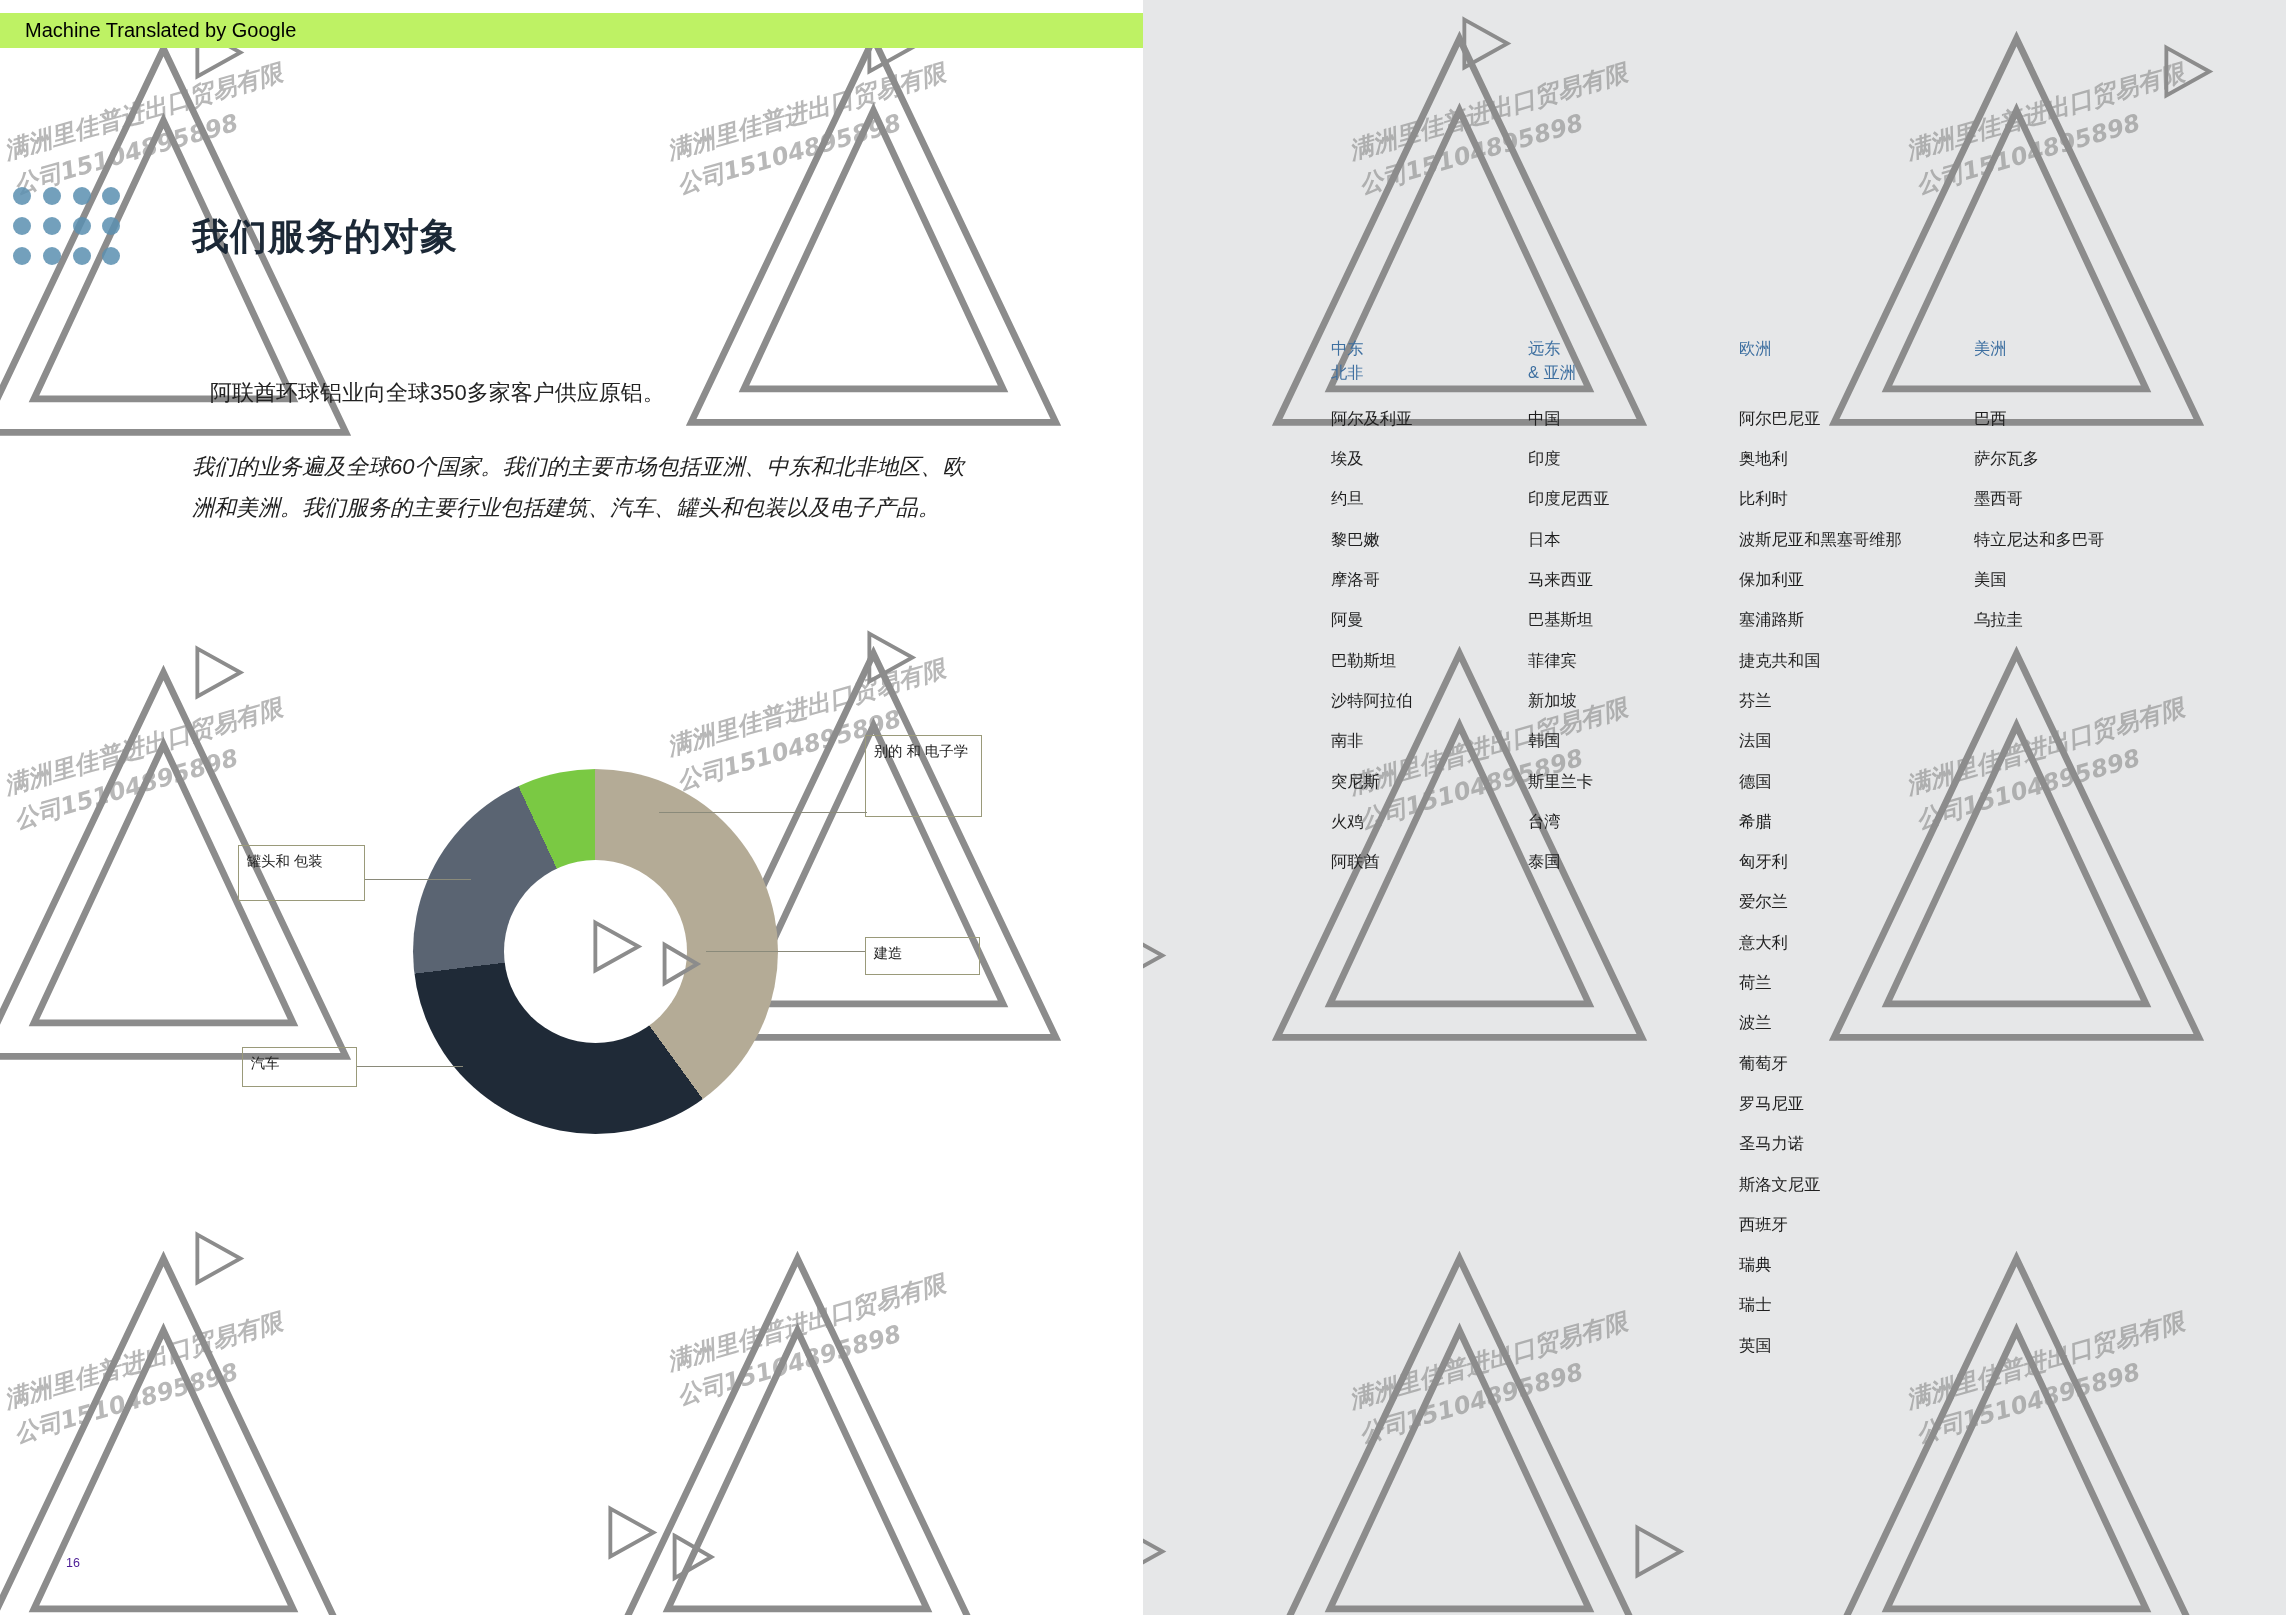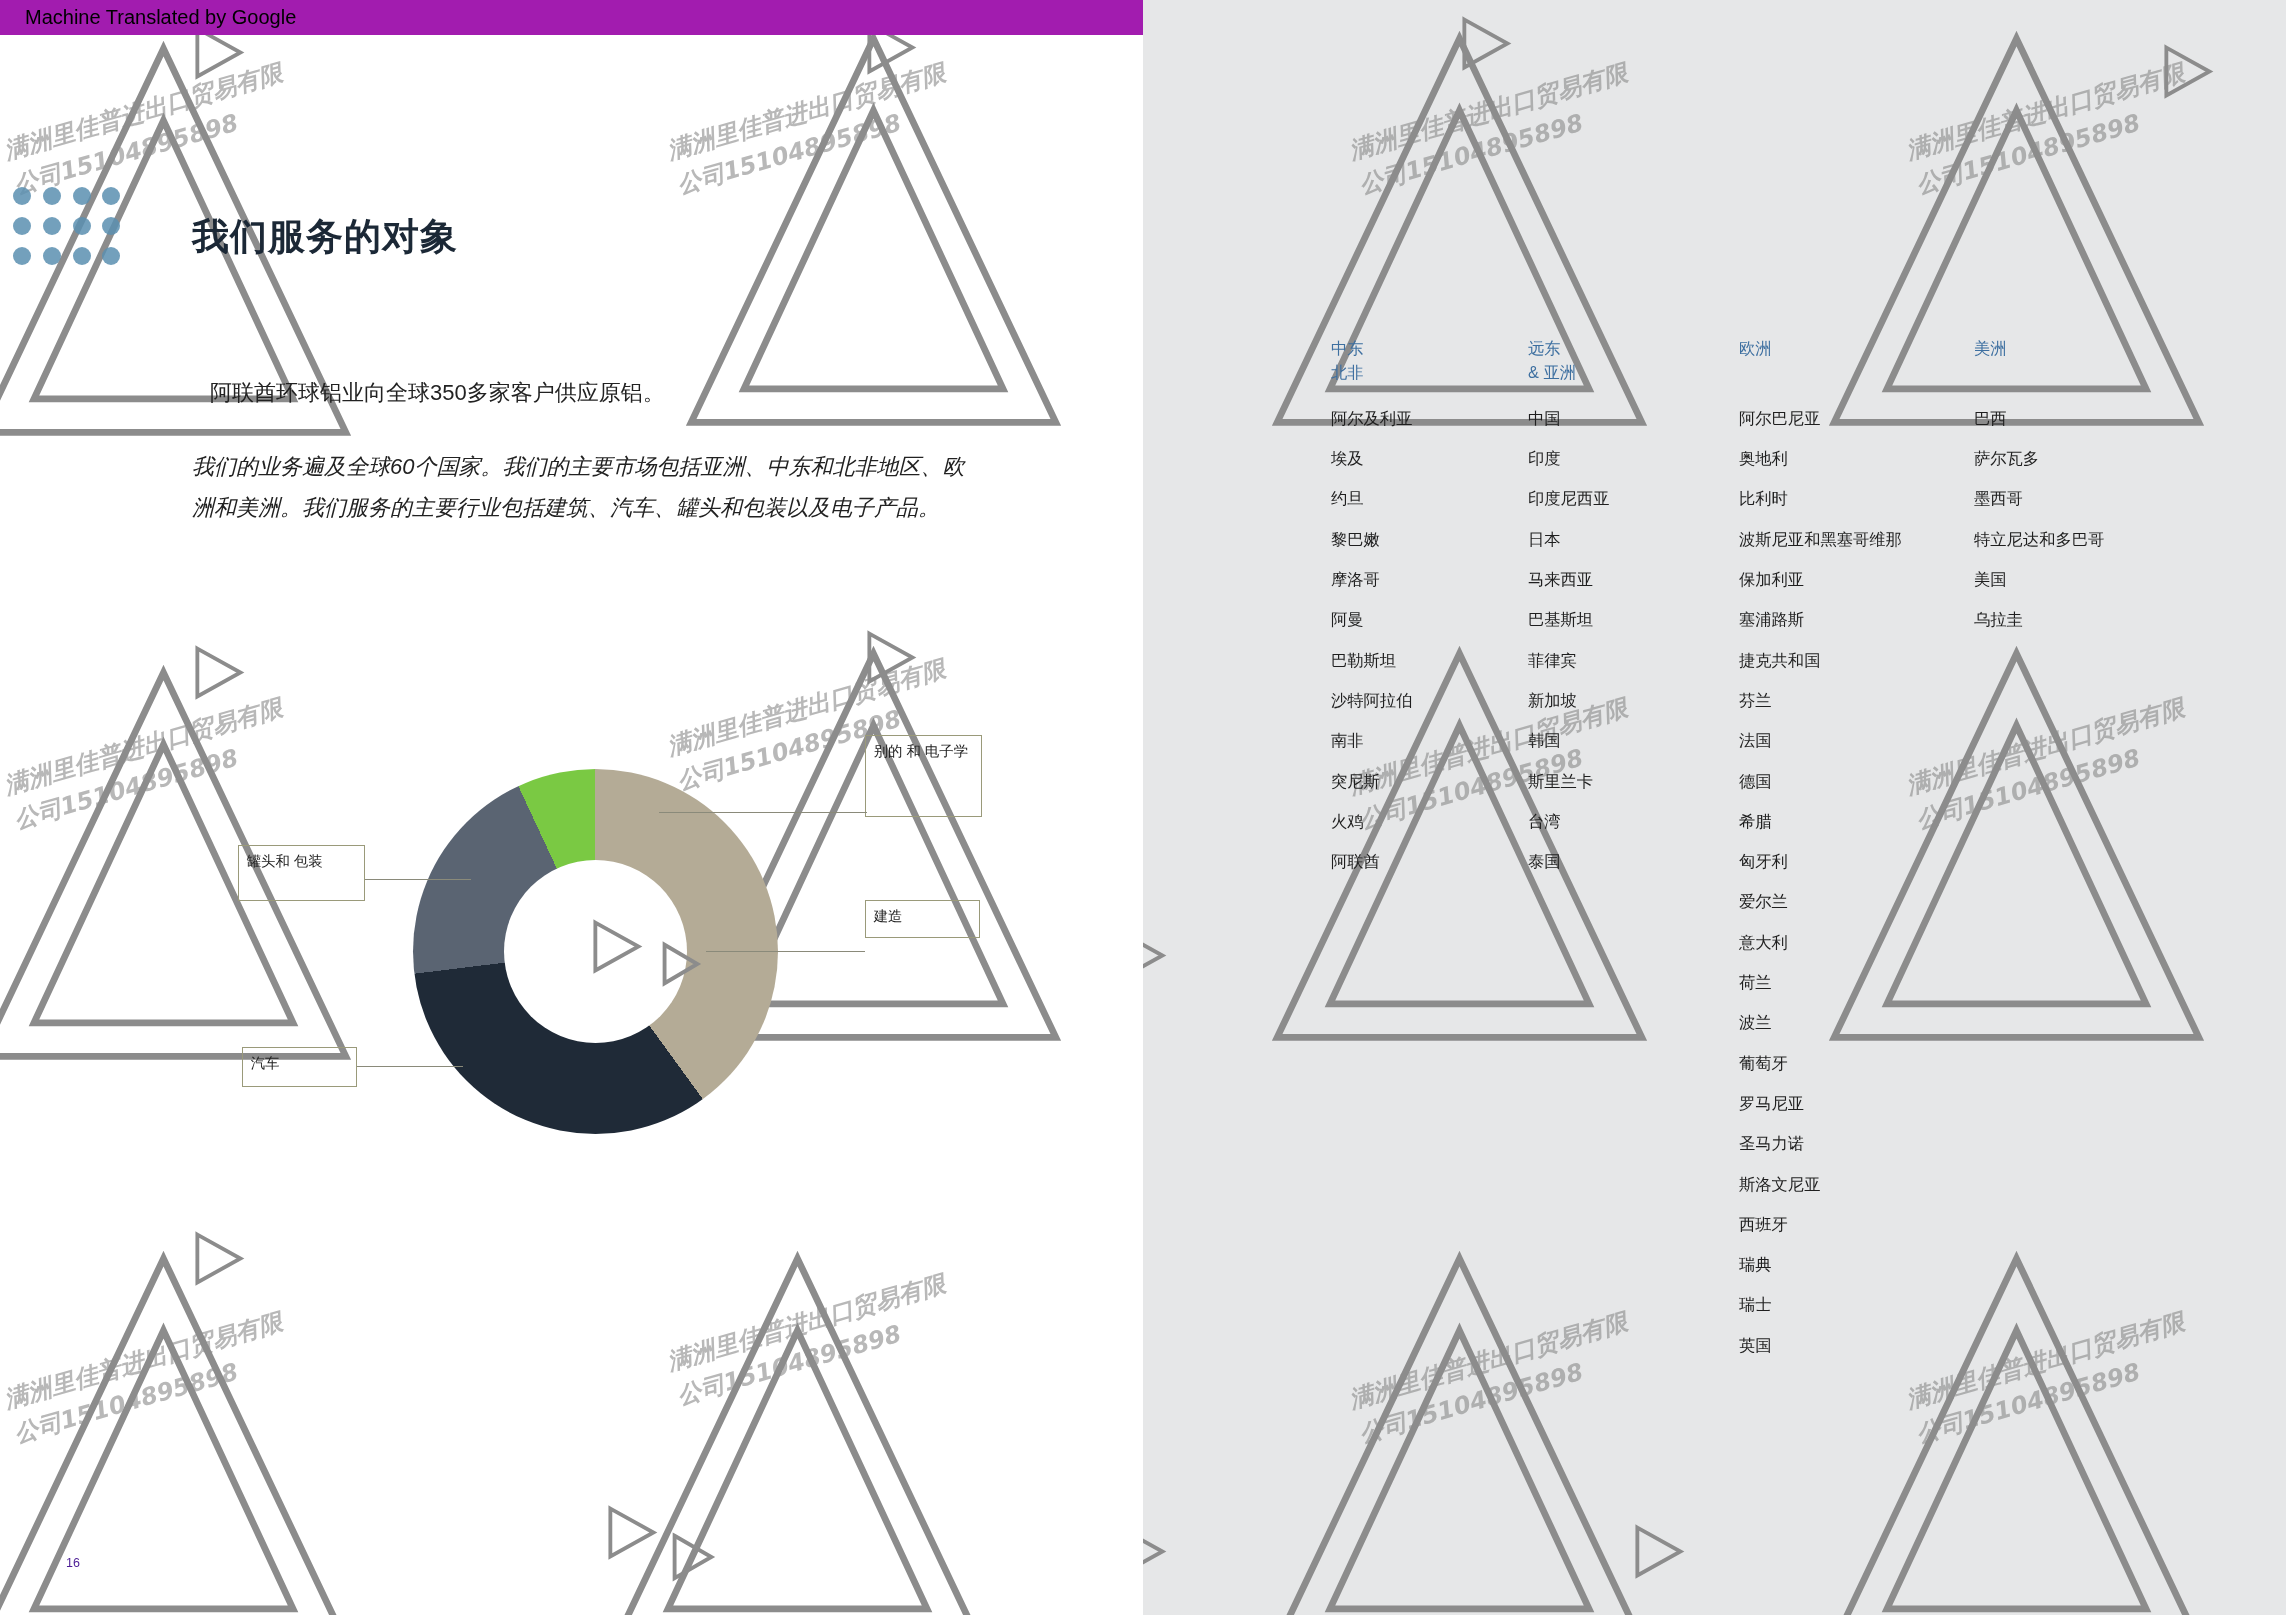--- a/index.html
+++ b/index.html
@@ -7,22 +7,22 @@
     width:2286px;height:1616px;position:relative;overflow:hidden;
     font-family:"Liberation Sans","DejaVu Sans",sans-serif;
     background:#ffffff;
   }
   .page{position:absolute;top:0;height:1616px;overflow:hidden;}
   #page-left{left:0;width:1143px;background:#ffffff;}
   #page-right{left:1143px;width:1143px;background:#e6e7e8;}
 
   
   #gt-banner{
-    position:absolute;left:0;top:0;width:1143px;height:35px;
-    background:#a21caf;color:#000;font-size:20px;line-height:35px;
+    position:absolute;left:0;top:13px;width:1143px;height:35px;
+    background:#bef264;color:#000;font-size:20px;line-height:35px;
     padding-left:25px;box-sizing:border-box;z-index:40;
     font-family:"Liberation Sans",sans-serif;
   }
 
   
   .wm{
     position:absolute;color:#8d8d8d;opacity:.62;font-size:24px;line-height:1.5;
     transform-origin:left top;white-space:nowrap;pointer-events:none;
     font-family:"DejaVu Sans",sans-serif;font-style:italic;font-weight:600;
   }
@@ -210,21 +210,21 @@
 
   <div class="callout" style="left:865px;top:735px;width:117px;height:82px;">别的 和 电子学</div>
   <div class="leader" style="left:659px;top:812px;width:208px;"></div>
 
   <div class="callout" style="left:238px;top:845px;width:127px;height:56px;">罐头和 包装</div>
   <div class="leader" style="left:365px;top:879px;width:106px;"></div>
 
   <div class="callout" style="left:242px;top:1047px;width:115px;height:40px;">汽车</div>
   <div class="leader" style="left:357px;top:1066px;width:106px;"></div>
 
-  <div class="callout" style="left:865px;top:900px;width:115px;height:38px;">建造</div>
+  <div class="callout" style="left:865px;top:937px;width:115px;height:38px;">建造</div>
   <div class="leader" style="left:706px;top:951px;width:159px;"></div>
 
   <div class="pagenum" id="pn-left">16</div>
 </div>
 
 <div class="page" id="page-right">
 
   <div class="tri" style="left:115px;top:19px;">
     <svg width="403" height="423" viewBox="0 0 420 440">
         <polygon points="210,20 400,420 20,420" fill="none" stroke="#8c8c8c" stroke-width="7"></polygon>

